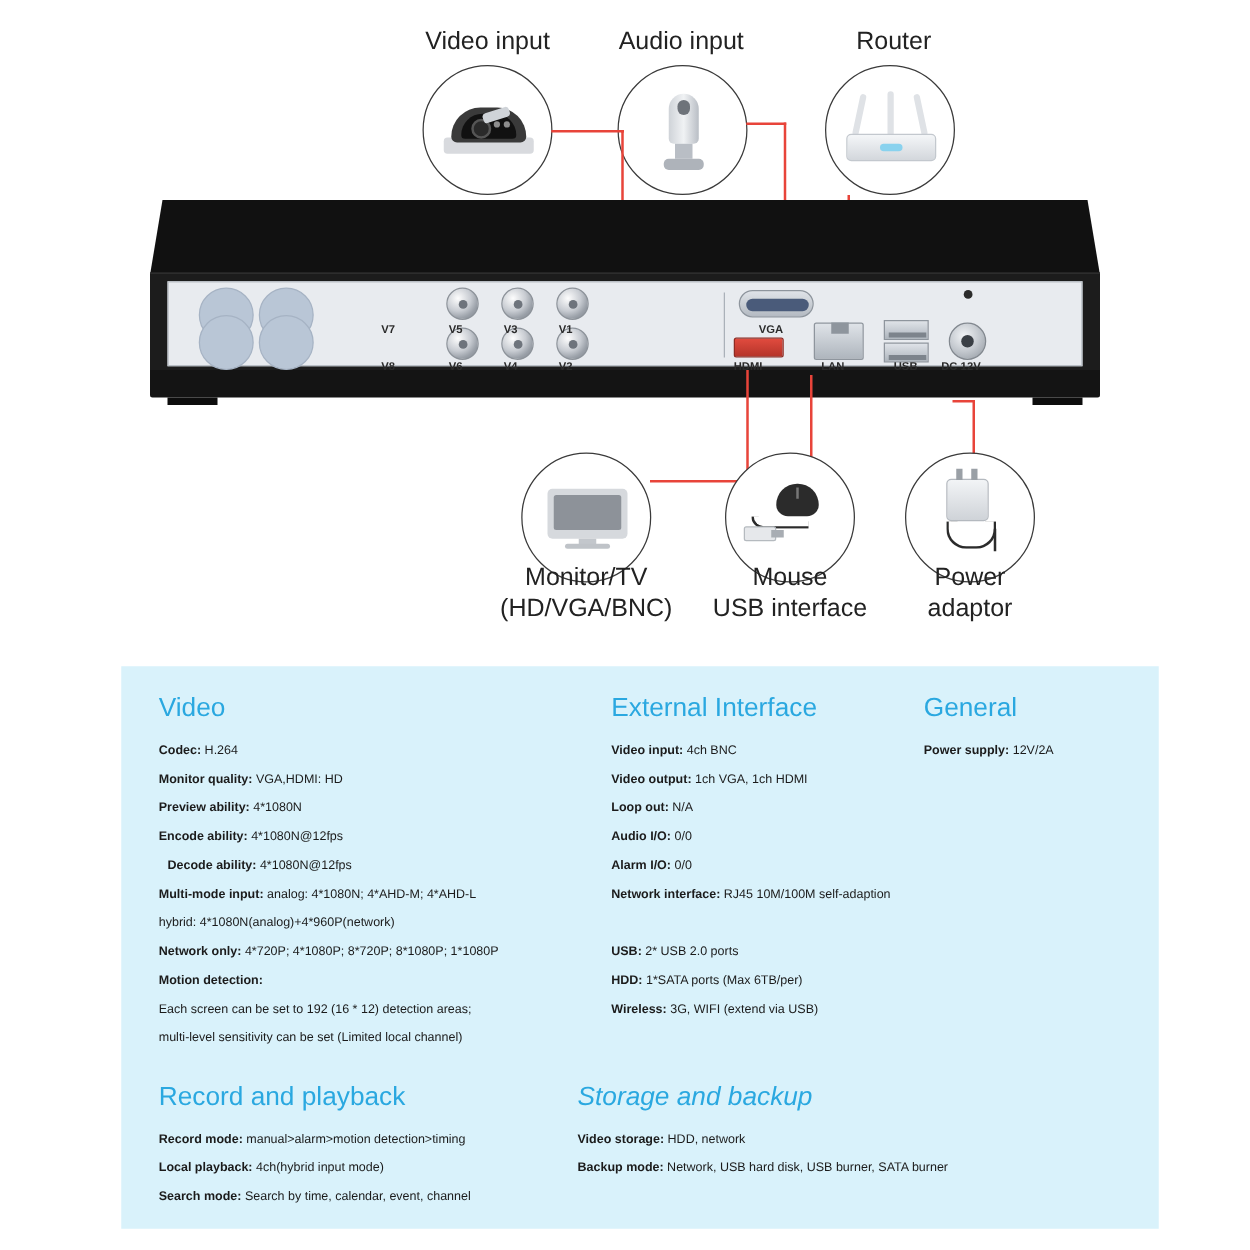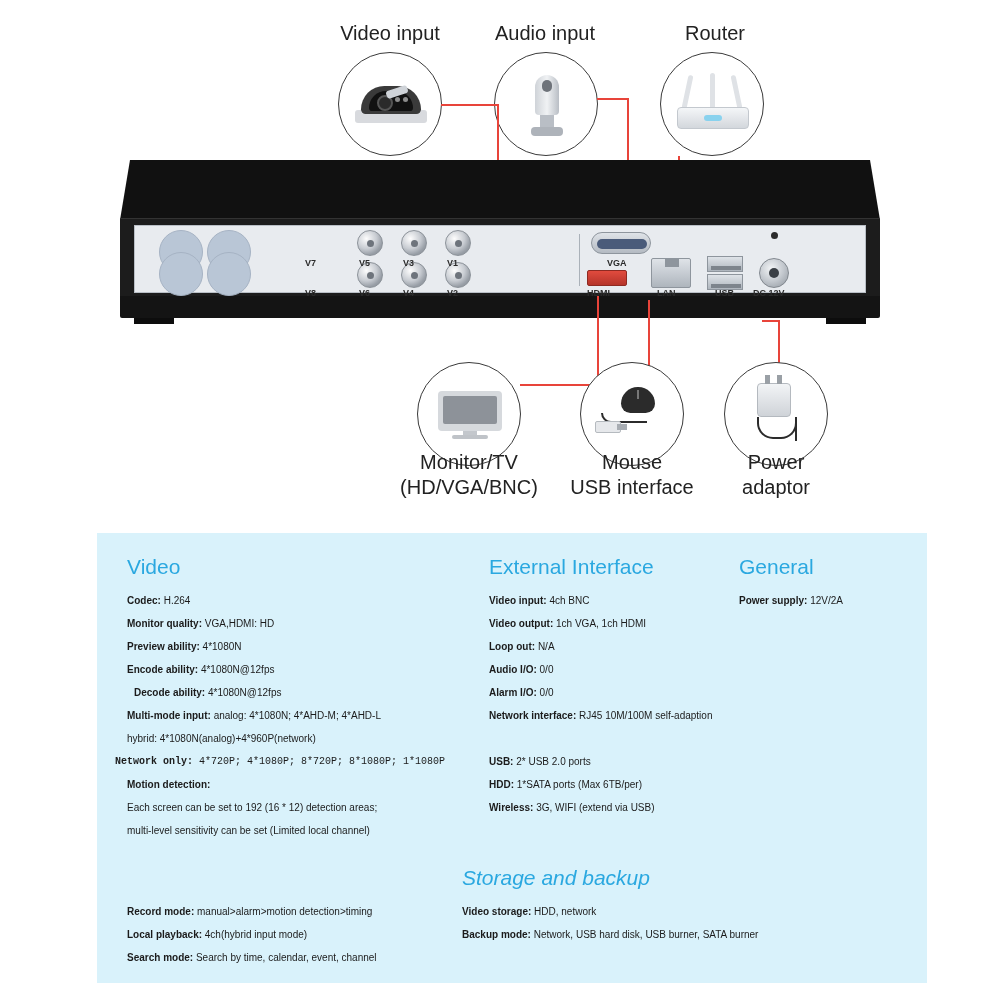--- a/index.html
+++ b/index.html
@@ -315,21 +315,21 @@
       <b>Decode ability:</b>
       <span class="val">4*1080N@12fps</span>
     </div>
     <div class="spec-line" style="left:30px;top:177px;">
       <b>Multi-mode input:</b>
       <span class="val">analog: 4*1080N; 4*AHD-M; 4*AHD-L</span>
     </div>
     <div class="spec-line" style="left:30px;top:200px;">
       <span class="val">hybrid: 4*1080N(analog)+4*960P(network)</span>
     </div>
-    <div class="spec-line" style="left:18px;top:223px;font-family:Liberation Mono, monospace;">
+    <div class="spec-line" style="left:30px;top:223px;">
       <b>Network only:</b>
       <span class="val">4*720P; 4*1080P;  8*720P;  8*1080P; 1*1080P</span>
     </div>
     <div class="spec-line" style="left:30px;top:246px;">
       <b>Motion detection:</b>
     </div>
     <div class="spec-line" style="left:30px;top:269px;">
       <span class="val">Each screen can be set to 192 (16 * 12) detection areas;</span>
     </div>
     <div class="spec-line" style="left:30px;top:292px;">
@@ -373,20 +373,21 @@
       <b>Wireless:</b>
       <span class="val">3G, WIFI (extend via USB)</span>
     </div>
 
     <div class="spec-h" style="left:642px;top:22px;">General</div>
     <div class="spec-line" style="left:642px;top:62px;">
       <b>Power supply:</b>
       <span class="val">12V/2A</span>
     </div>
 
+    <div class="spec-h" style="left:30px;top:333px;">Record and playback</div>
     <div class="spec-line" style="left:30px;top:373px;">
       <b>Record mode:</b>
       <span class="val">manual&gt;alarm&gt;motion detection&gt;timing</span>
     </div>
     <div class="spec-line" style="left:30px;top:396px;">
       <b>Local playback:</b>
       <span class="val">4ch(hybrid input mode)</span>
     </div>
     <div class="spec-line" style="left:30px;top:419px;">
       <b>Search mode:</b>

